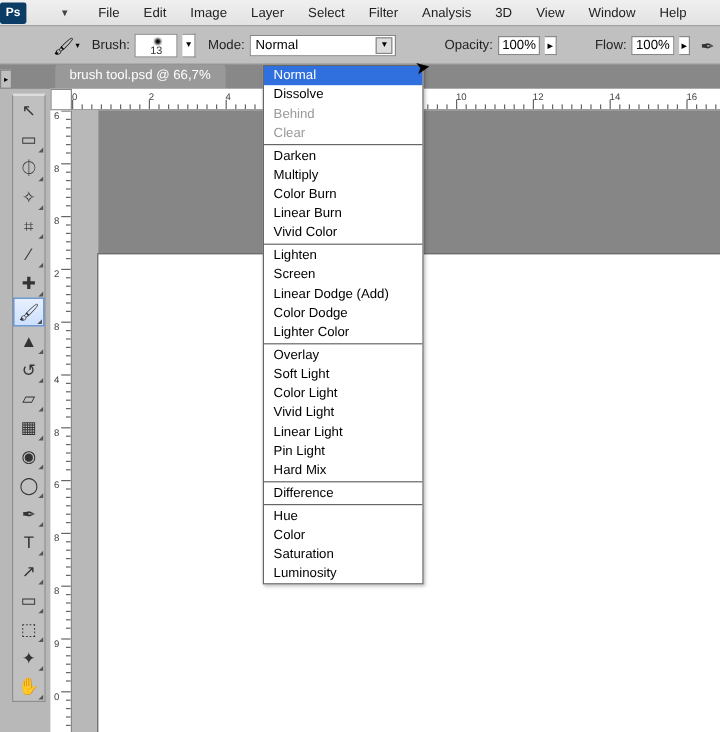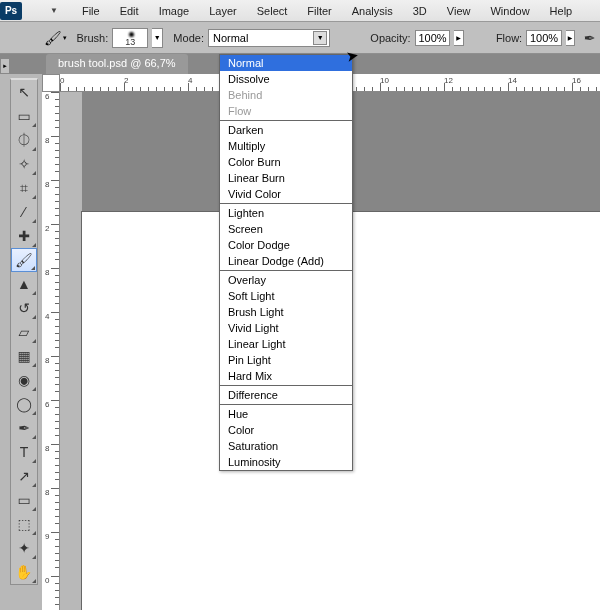--- a/index.html
+++ b/index.html
@@ -298,36 +298,37 @@
   <div class="canvas-area">
     <div class="doc-shadow"></div>
     <div class="artboard"></div>
   </div>
 </div>
 
 <div class="dropdown" id="dropdown">
     <div class="dd-item hl">Normal</div>
     <div class="dd-item">Dissolve</div>
     <div class="dd-item dis">Behind</div>
-    <div class="dd-item dis">Flow</div>
+    <div class="dd-item dis">Clear</div>
     <div class="dd-sep"></div>
     <div class="dd-item">Darken</div>
     <div class="dd-item">Multiply</div>
     <div class="dd-item">Color Burn</div>
     <div class="dd-item">Linear Burn</div>
     <div class="dd-item">Vivid Color</div>
     <div class="dd-sep"></div>
     <div class="dd-item">Lighten</div>
     <div class="dd-item">Screen</div>
+    <div class="dd-item">Linear Dodge (Add)</div>
     <div class="dd-item">Color Dodge</div>
-    <div class="dd-item">Linear Dodge (Add)</div>
+    <div class="dd-item">Lighter Color</div>
     <div class="dd-sep"></div>
     <div class="dd-item">Overlay</div>
     <div class="dd-item">Soft Light</div>
-    <div class="dd-item">Brush Light</div>
+    <div class="dd-item">Color Light</div>
     <div class="dd-item">Vivid Light</div>
     <div class="dd-item">Linear Light</div>
     <div class="dd-item">Pin Light</div>
     <div class="dd-item">Hard Mix</div>
     <div class="dd-sep"></div>
     <div class="dd-item">Difference</div>
     <div class="dd-sep"></div>
     <div class="dd-item">Hue</div>
     <div class="dd-item">Color</div>
     <div class="dd-item">Saturation</div>

